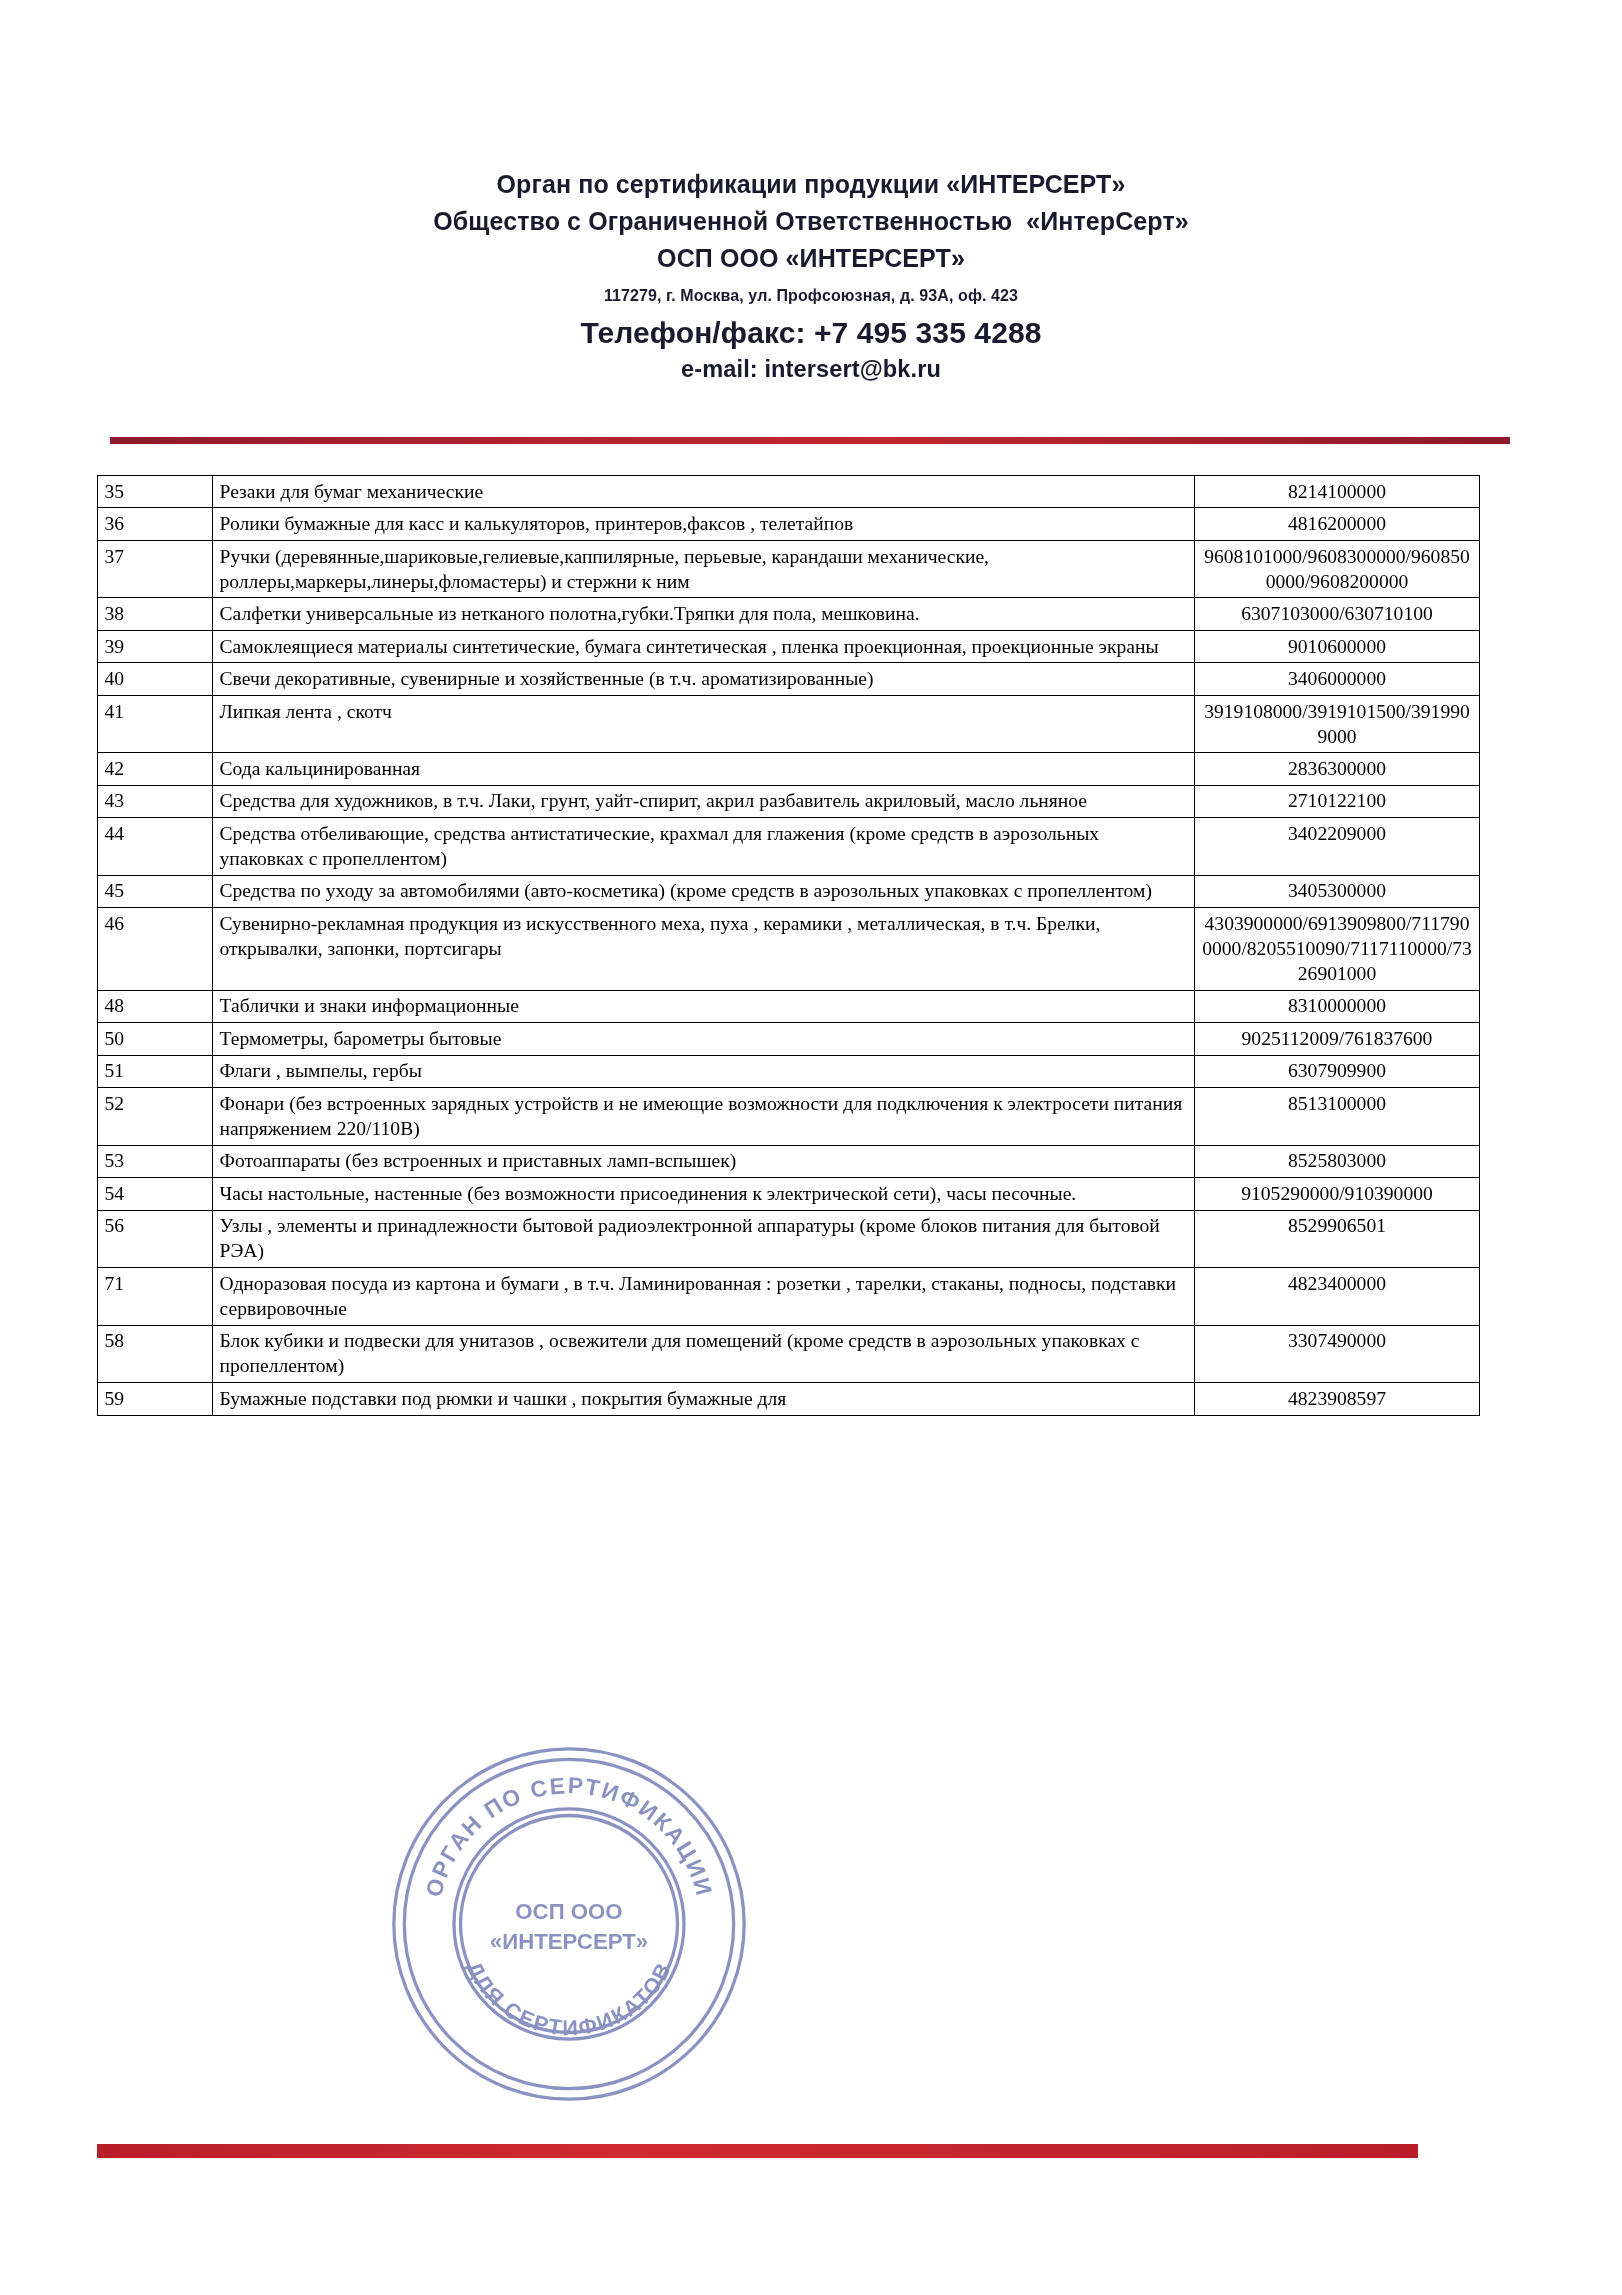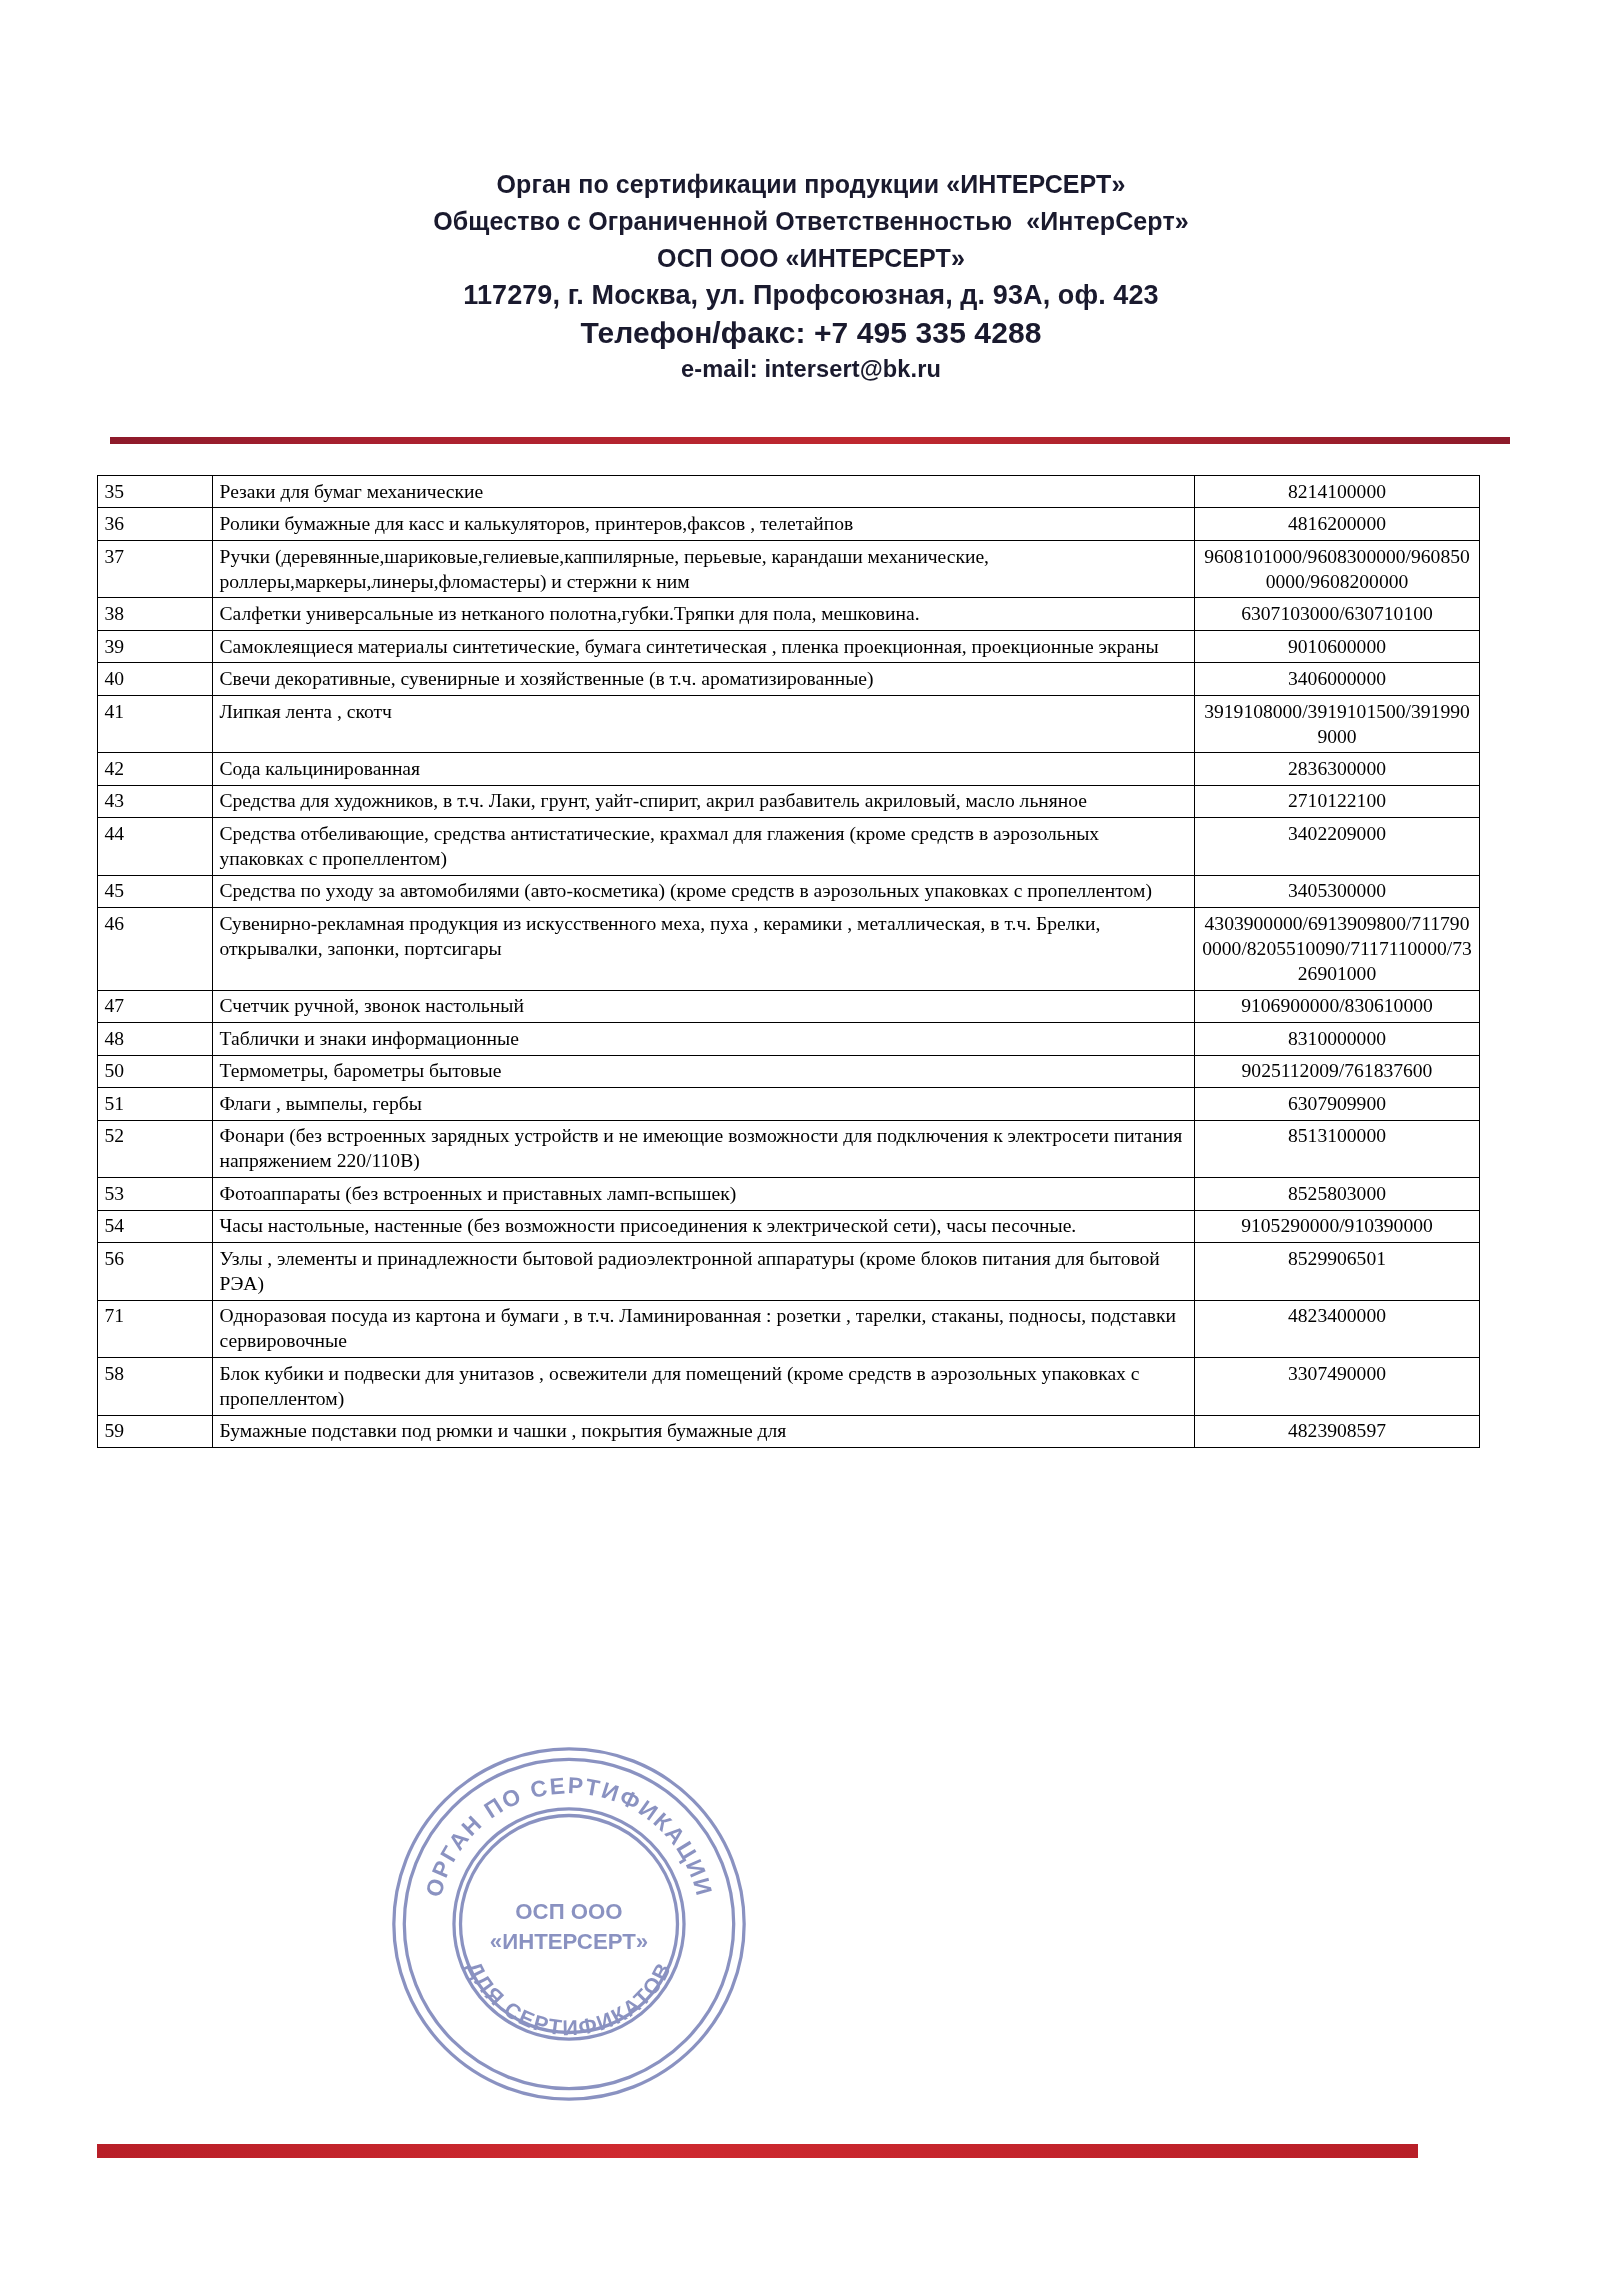--- a/index.html
+++ b/index.html
@@ -35,21 +35,21 @@
   .header .line {
     font-size: 24px;
     line-height: 37px;
     letter-spacing: 0.1px;
     color: #1a1a2e;
     white-space: pre;
   }
   .header .line.l1 { font-size: 25px; }
   .header .line.l2 { font-size: 25px; }
   .header .line.l3 { font-size: 25px; }
-  .header .line.l4 { font-size: 27px; }
+  .header .line.l4 { font-size: 16px; }
   .header .line.l5 { font-size: 30px; text-align: center; }
   .header .line.l6 { font-size: 23.6px; }
 
   
   .rule-top {
     position: absolute;
     left: 110px;
     top: 390px;
     width: 1400px;
     height: 7.2px;
@@ -198,25 +198,20 @@
           </tr>
           <tr>
             <td class="col-num">45</td>
             <td class="col-name">Средства по уходу за автомобилями (авто-косметика) (кроме средств в аэрозольных упаковках с пропеллентом)</td>
             <td class="col-code">3405300000</td>
           </tr>
           <tr>
             <td class="col-num">46</td>
             <td class="col-name">Сувенирно-рекламная продукция из искусственного меха, пуха , керамики , металлическая, в т.ч. Брелки, открывалки, запонки, портсигары</td>
             <td class="col-code">4303900000/6913909800/7117900000/8205510090/7117110000/7326901000</td>
-          </tr>
-          <tr>
-            <td class="col-num">47</td>
-            <td class="col-name">Счетчик ручной, звонок настольный</td>
-            <td class="col-code">9106900000/830610000</td>
           </tr>
           <tr>
             <td class="col-num">48</td>
             <td class="col-name">Таблички и знаки информационные</td>
             <td class="col-code">8310000000</td>
           </tr>
           <tr>
             <td class="col-num">50</td>
             <td class="col-name">Термометры, барометры бытовые</td>
             <td class="col-code">9025112009/761837600</td>

